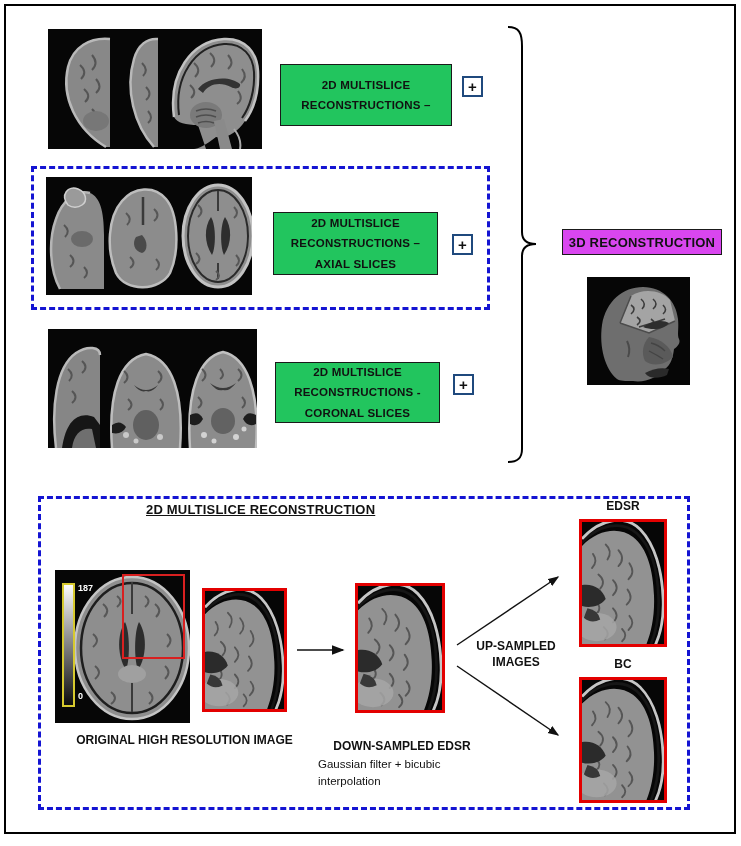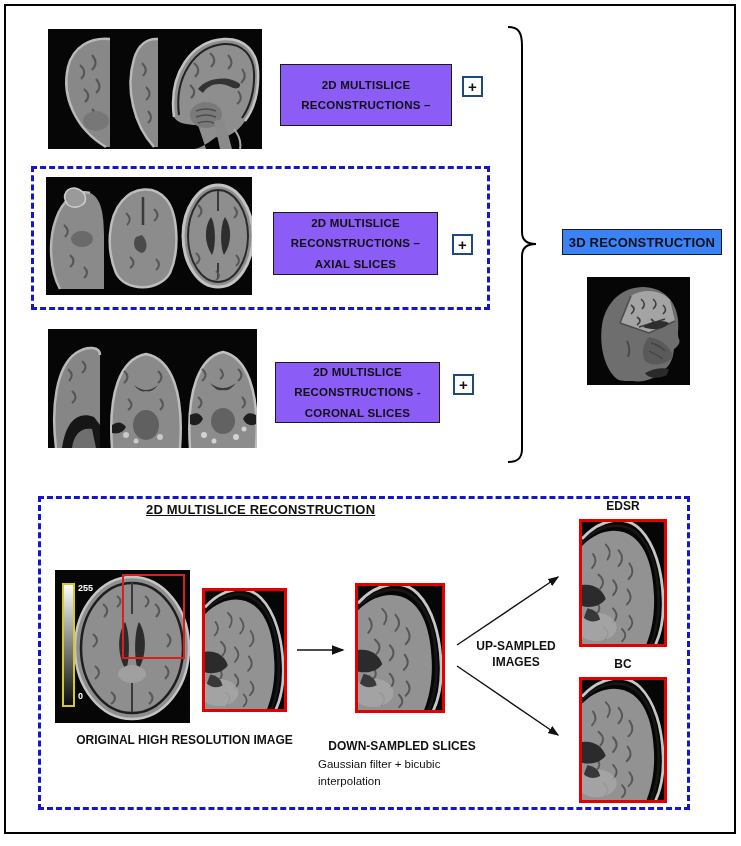--- a/index.html
+++ b/index.html
@@ -2,32 +2,32 @@
 <html><head>
 <meta charset="utf-8">
 <style>
   html,body{margin:0;padding:0;background:#fff;}
   body{width:741px;height:846px;position:relative;overflow:hidden;
        font-family:"Liberation Sans",sans-serif;color:#111;}
   .abs{position:absolute;}
   .frame{left:4px;top:4px;width:732px;height:830px;border:2px solid #000;box-sizing:border-box;}
   .mri{background:#060606;overflow:hidden;}
   .mri svg{display:block;width:100%;height:100%;}
-  .tanbox{background:#8b5cf6;border:1px solid #1a1a1a;box-sizing:border-box;
+  .tanbox{background:#22c55e;border:1px solid #1a1a1a;box-sizing:border-box;
           display:flex;flex-direction:column;justify-content:center;text-align:center;
           font-weight:bold;font-size:11.5px;line-height:1.75;letter-spacing:.2px;}
   .plusbox{width:21px;height:21px;border:2px solid #1F497D;box-sizing:border-box;background:#fff;
            display:flex;align-items:center;justify-content:center;
            font-weight:bold;font-size:15px;line-height:1;}
   .dashed{border:3px dashed #1414D2;box-sizing:border-box;}
   .redimg{border:3px solid #E30000;box-sizing:border-box;}
   .caption{font-weight:bold;font-size:12px;text-align:center;line-height:1.3;}
   .subcaption{font-weight:normal;font-size:11.5px;line-height:1.45;}
   .seclabel{font-weight:bold;font-size:12px;text-align:center;}
-  .title3d{background:#3b82f6;border:1px solid #1a1a1a;box-sizing:border-box;
+  .title3d{background:#d946ef;border:1px solid #1a1a1a;box-sizing:border-box;
            display:flex;align-items:center;justify-content:center;
            font-weight:bold;font-size:13px;letter-spacing:.2px;}
   .bigtitle{font-weight:bold;font-size:13px;text-align:left;text-decoration:underline;letter-spacing:.2px;}
   .cblabel{position:absolute;color:#fff;font-weight:bold;font-size:9px;}
   .soft svg{filter:blur(.7px);}
 </style>
 </head>
 <body>
 
 <svg width="0" height="0" style="position:absolute">
@@ -292,21 +292,21 @@
       <path d="M 40 96 q 8 6 0 13"></path>
         <path d="M 110 96 q 7 6 0 13"></path>
       <path d="M 56 122 q 8 6 0 12"></path>
         <path d="M 94 122 q 7 6 0 12"></path>
       <path d="M 62 26 q 7 5 0 11"></path>
         <path d="M 90 26 q 7 5 0 11"></path>
     </g>
     <rect x="8" y="14" width="11" height="122" fill="url(#cbg)" stroke="#d6c92e" stroke-width="2"></rect>
     <rect x="68" y="5" width="61" height="83" fill="none" stroke="#d92020" stroke-width="2"></rect>
   </svg>
-  <div class="cblabel" style="left:23px;top:13px;">255</div>
+  <div class="cblabel" style="left:23px;top:13px;">187</div>
   <div class="cblabel" style="left:23px;top:121px;">0</div>
 </div>
 
 <div class="abs mri redimg" style="left:202px;top:588px;width:85px;height:124px;">
   <svg viewBox="0 0 90 130" preserveAspectRatio="none">
       <use href="#cropArt"></use>
     </svg>
 </div>
 
 <svg class="abs" style="left:293px;top:640px;" width="60" height="20">
@@ -343,18 +343,18 @@
 <div class="abs mri redimg soft" style="left:579px;top:677px;width:88px;height:126px;">
   <svg viewBox="0 0 90 130" preserveAspectRatio="none">
       <use href="#cropArt"></use>
     </svg>
 </div>
 
 <div class="abs caption" style="left:62px;top:733px;width:245px;">
   <span>ORIGINAL HIGH RESOLUTION IMAGE</span>
 </div>
 <div class="abs caption" style="left:318px;top:739px;width:168px;">
-  <span>DOWN-SAMPLED SLICES</span>
+  <span>DOWN-SAMPLED EDSR</span>
 </div>
 <div class="abs subcaption" style="left:318px;top:756px;width:168px;">
   <div>Gaussian filter + bicubic</div>
   <div>interpolation</div>
 </div>
 
 </body></html>

